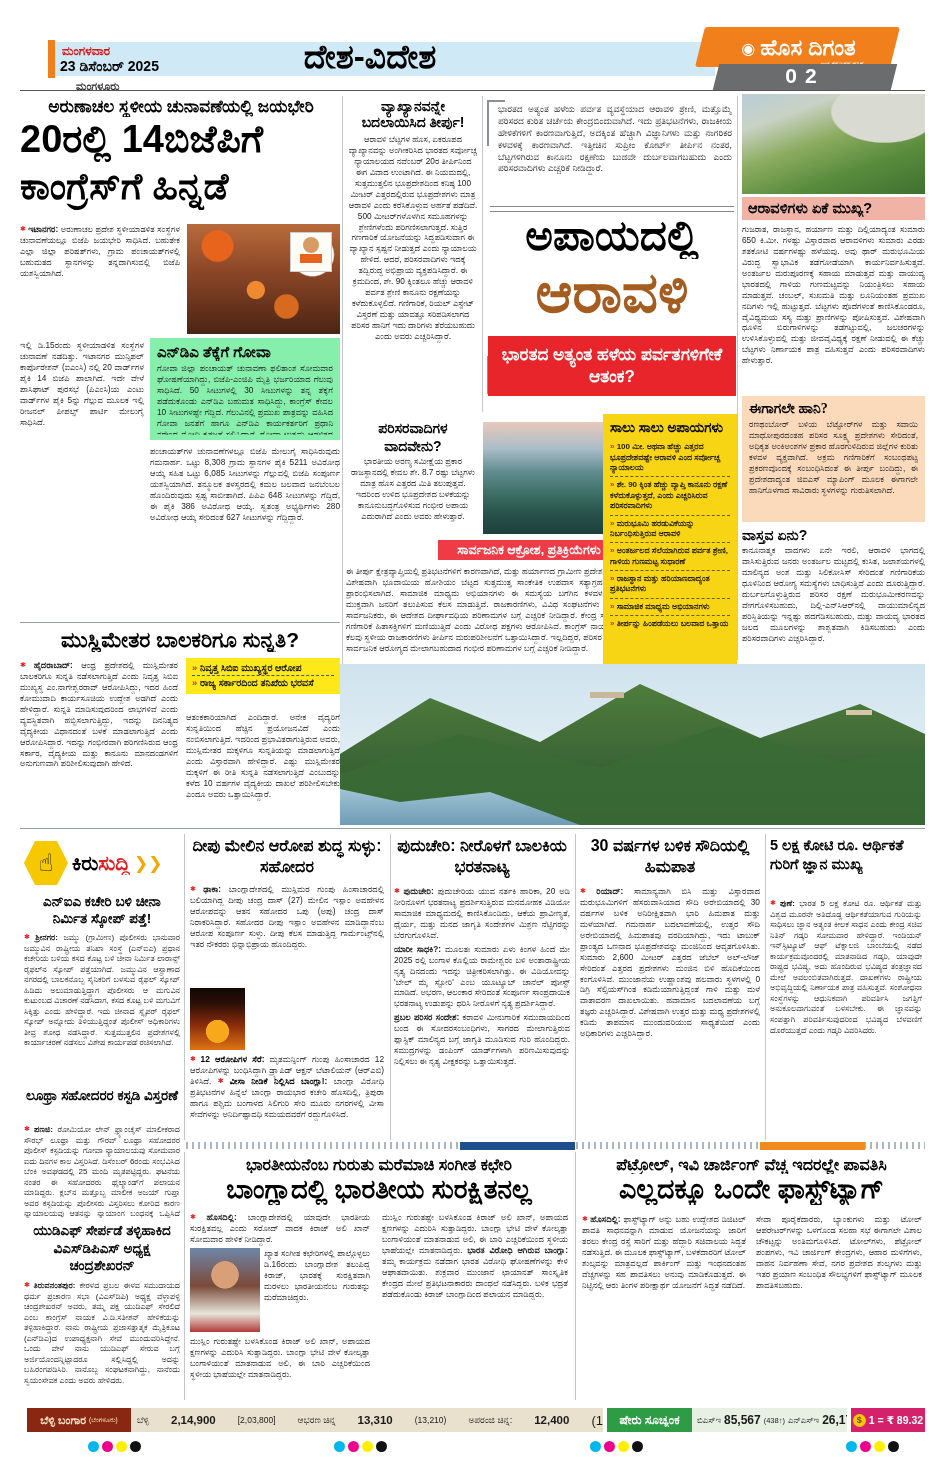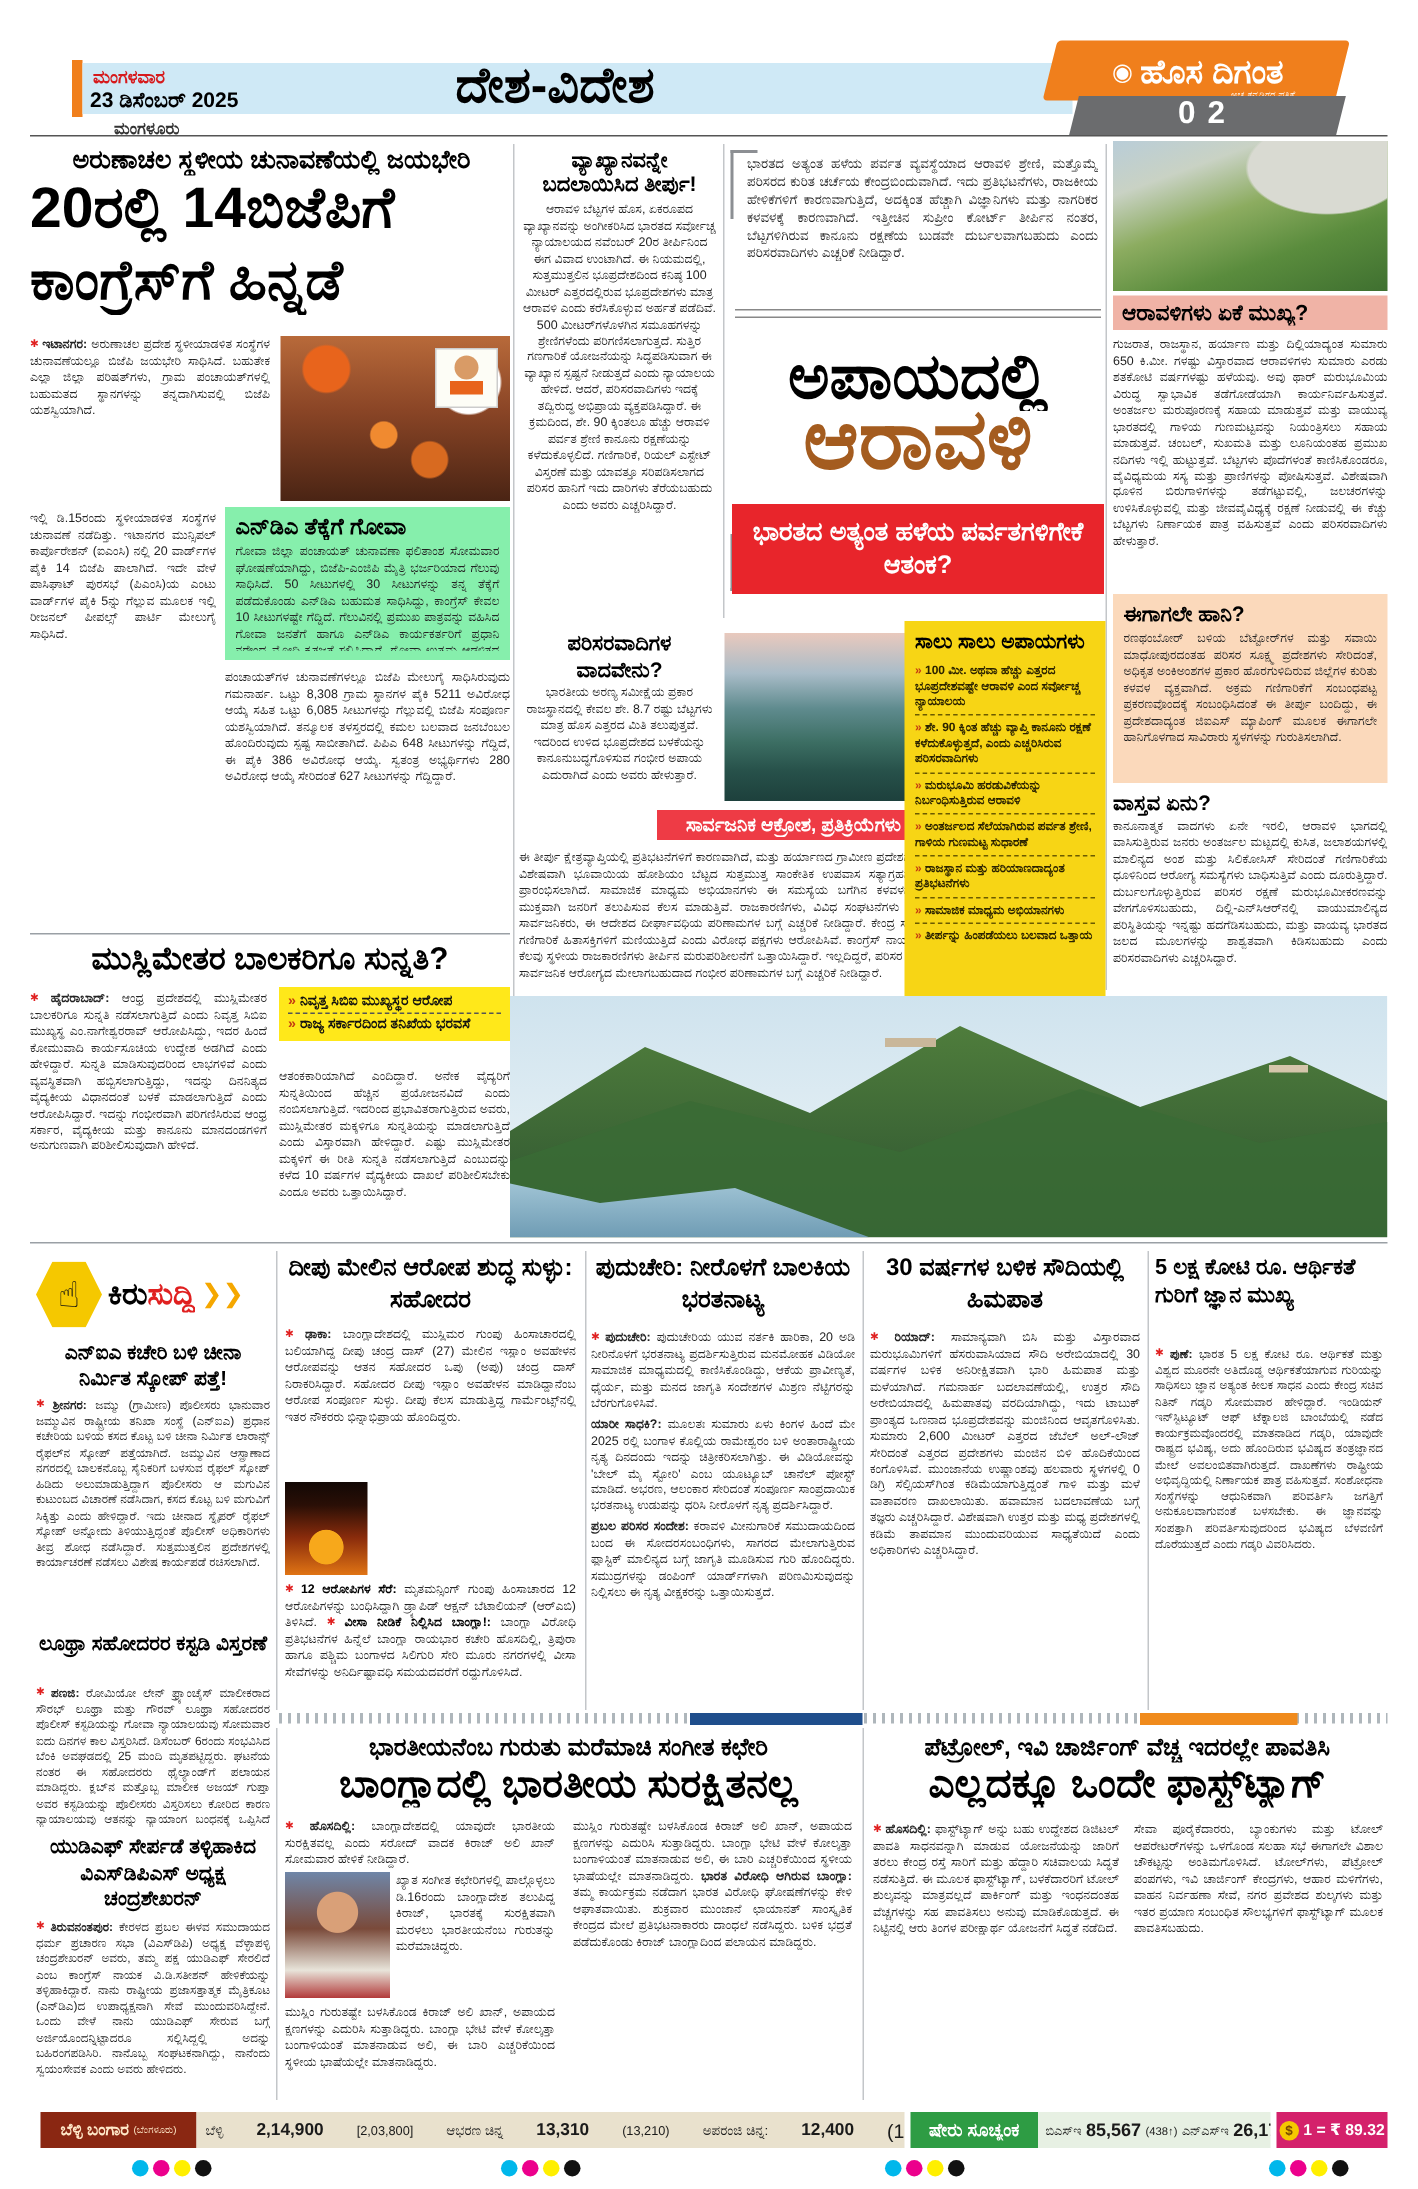--- a/index.html
+++ b/index.html
@@ -90,21 +90,21 @@
   <div class="abs vrule" style="left:342px;top:96px;height:726px;"></div>
   <div class="abs vrule" style="left:482px;top:96px;height:316px;"></div>
   <div class="abs vrule" style="left:737px;top:96px;height:564px;"></div>
   <div class="abs hd ctr" style="left:348px;top:98px;width:130px;font-size:14px;line-height:1.15;">ವ್ಯಾಖ್ಯಾನವನ್ನೇ ಬದಲಾಯಿಸಿದ ತೀರ್ಪು!</div>
   <div class="abs bt" style="left:348px;top:134px;width:130px;height:268px;text-align:center;">ಆರಾವಳಿ ಬೆಟ್ಟಗಳ ಹೊಸ, ಏಕರೂಪದ ವ್ಯಾಖ್ಯಾನವನ್ನು ಅಂಗೀಕರಿಸಿದ ಭಾರತದ ಸರ್ವೋಚ್ಚ ನ್ಯಾಯಾಲಯದ ನವೆಂಬರ್ 20ರ ತೀರ್ಪಿನಿಂದ ಈಗ ವಿವಾದ ಉಂಟಾಗಿದೆ. ಈ ನಿಯಮದಲ್ಲಿ, ಸುತ್ತಮುತ್ತಲಿನ ಭೂಪ್ರದೇಶದಿಂದ ಕನಿಷ್ಠ 100 ಮೀಟರ್ ಎತ್ತರದಲ್ಲಿರುವ ಭೂಪ್ರದೇಶಗಳು ಮಾತ್ರ ಆರಾವಳಿ ಎಂದು ಕರೆಸಿಕೊಳ್ಳುವ ಅರ್ಹತೆ ಪಡೆದಿವೆ. 500 ಮೀಟರ್‌ಗಳೊಳಗಿನ ಸಮೂಹಗಳನ್ನು ಶ್ರೇಣಿಗಳೆಂದು ಪರಿಗಣಿಸಲಾಗುತ್ತದೆ. ಸುತ್ತಿರ ಗಣಗಾರಿಕೆ ಯೋಜನೆಯನ್ನು ಸಿದ್ಧಪಡಿಸುವಾಗ ಈ ವ್ಯಾಖ್ಯಾನ ಸ್ಪಷ್ಟನೆ ನೀಡುತ್ತದೆ ಎಂದು ನ್ಯಾಯಾಲಯ ಹೇಳಿದೆ. ಆದರೆ, ಪರಿಸರವಾದಿಗಳು ಇದಕ್ಕೆ ತದ್ವಿರುದ್ಧ ಅಭಿಪ್ರಾಯ ವ್ಯಕ್ತಪಡಿಸಿದ್ದಾರೆ. ಈ ಕ್ರಮದಿಂದ, ಶೇ. 90 ಕ್ಕಿಂತಲೂ ಹೆಚ್ಚು ಆರಾವಳಿ ಪರ್ವತ ಶ್ರೇಣಿ ಕಾನೂನು ರಕ್ಷಣೆಯನ್ನು ಕಳೆದುಕೊಳ್ಳಲಿದೆ. ಗಣಿಗಾರಿಕೆ, ರಿಯಲ್ ಎಸ್ಟೇಟ್ ವಿಸ್ತರಣೆ ಮತ್ತು ಯಾವತ್ತೂ ಸರಿಪಡಿಸಲಾಗದ ಪರಿಸರ ಹಾನಿಗೆ ಇದು ದಾರಿಗಳು ತೆರೆಯಬಹುದು ಎಂದು ಅವರು ಎಚ್ಚರಿಸಿದ್ದಾರೆ.</div>
 
   <div class="abs" style="left:487px;top:100px;width:16px;height:44px;border-left:2px solid #8c8f93;border-top:2px solid #8c8f93;"></div>
   <div class="abs" style="left:487px;top:356px;width:16px;height:36px;border-left:2px solid #8c8f93;border-bottom:2px solid #8c8f93;"></div>
   <div class="abs bt" style="left:498px;top:104px;width:234px;height:98px;font-size:9px;">ಭಾರತದ ಅತ್ಯಂತ ಹಳೆಯ ಪರ್ವತ ವ್ಯವಸ್ಥೆಯಾದ ಆರಾವಳಿ ಶ್ರೇಣಿ, ಮತ್ತೊಮ್ಮೆ ಪರಿಸರದ ಕುರಿತ ಚರ್ಚೆಯ ಕೇಂದ್ರಬಿಂದುವಾಗಿದೆ. ಇದು ಪ್ರತಿಭಟನೆಗಳು, ರಾಜಕೀಯ ಹೇಳಿಕೆಗಳಿಗೆ ಕಾರಣವಾಗುತ್ತಿದೆ, ಅದಕ್ಕಿಂತ ಹೆಚ್ಚಾಗಿ ವಿಜ್ಞಾನಿಗಳು ಮತ್ತು ನಾಗರಿಕರ ಕಳವಳಕ್ಕೆ ಕಾರಣವಾಗಿದೆ. ಇತ್ತೀಚಿನ ಸುಪ್ರೀಂ ಕೋರ್ಟ್ ತೀರ್ಪಿನ ನಂತರ, ಬೆಟ್ಟಗಳಿಗಿರುವ ಕಾನೂನು ರಕ್ಷಣೆಯ ಬುಡವೇ ದುರ್ಬಲವಾಗಬಹುದು ಎಂದು ಪರಿಸರವಾದಿಗಳು ಎಚ್ಚರಿಕೆ ನೀಡಿದ್ದಾರೆ.</div>
   <div class="abs" style="left:490px;top:206px;width:244px;height:4px;border-top:1px solid #888;border-bottom:1px solid #888;"></div>
-  <div class="abs hd ctr" style="left:490px;top:228px;width:244px;font-size:42px;line-height:1.1;white-space:nowrap;">ಅಪಾಯದಲ್ಲಿ</div>
+  <div class="abs hd ctr" style="left:490px;top:213px;width:244px;font-size:42px;line-height:1.1;white-space:nowrap;">ಅಪಾಯದಲ್ಲಿ</div>
   <div class="abs hd ctr" style="left:490px;top:262px;width:244px;font-size:56px;line-height:1.1;color:#a45c1f;white-space:nowrap;">ಆರಾವಳಿ</div>
   <div class="abs ctr" style="left:488px;top:336px;width:248px;height:60px;background:#e8252b;display:flex;align-items:center;justify-content:center;">
     <span class="hd" style="color:#fff;font-size:17px;line-height:1.3;padding:0 8px;">ಭಾರತದ ಅತ್ಯಂತ ಹಳೆಯ ಪರ್ವತಗಳಿಗೇಕೆ ಆತಂಕ?</span>
   </div>
 
   <div class="abs hd ctr" style="left:352px;top:420px;width:122px;font-size:14px;line-height:1.25;">ಪರಿಸರವಾದಿಗಳ ವಾದವೇನು?</div>
   <div class="abs bt" style="left:348px;top:456px;width:130px;height:100px;text-align:center;">ಭಾರತೀಯ ಅರಣ್ಯ ಸಮೀಕ್ಷೆಯ ಪ್ರಕಾರ ರಾಜಸ್ಥಾನದಲ್ಲಿ ಕೇವಲ ಶೇ. 8.7 ರಷ್ಟು ಬೆಟ್ಟಗಳು ಮಾತ್ರ ಹೊಸ ಎತ್ತರದ ಮಿತಿ ತಲುಪುತ್ತವೆ. ಇದರಿಂದ ಉಳಿದ ಭೂಪ್ರದೇಶದ ಬಳಕೆಯನ್ನು ಕಾನೂನುಬದ್ಧಗೊಳಿಸುವ ಗಂಭೀರ ಅಪಾಯ ಎದುರಾಗಿದೆ ಎಂದು ಅವರು ಹೇಳುತ್ತಾರೆ.</div>
   <div class="abs photo" style="left:483px;top:422px;width:137px;height:112px;
        background:linear-gradient(180deg,#e9c9bd 0%,#a9bcc8 24%,#5f8b8e 45%,#3c6e63 65%,#27514a 82%,#1d403c 100%);"></div>
 
@@ -151,21 +151,21 @@
 
   <div class="abs photo" style="left:742px;top:94px;width:183px;height:100px;
        background:
          radial-gradient(ellipse at 78% 18%, #d9dad2 0 26%, transparent 27%),
          linear-gradient(160deg,#b9cdd8 0%,#c9d2c4 22%,#8cac60 45%,#5a8c3d 70%,#3f7030 100%);"></div>
   <div class="abs" style="left:742px;top:197px;width:183px;height:23px;background:#f0b3a6;display:flex;align-items:center;">
     <span class="hd" style="font-size:14.5px;padding-left:6px;white-space:nowrap;">ಆರಾವಳಿಗಳು ಏಕೆ ಮುಖ್ಯ?</span>
   </div>
   <div class="abs bt" style="left:742px;top:224px;width:183px;height:168px;">ಗುಜರಾತ, ರಾಜಸ್ಥಾನ, ಹರ್ಯಾಣ ಮತ್ತು ದಿಲ್ಲಿಯಾದ್ಯಂತ ಸುಮಾರು 650 ಕಿ.ಮೀ. ಗಳಷ್ಟು ವಿಸ್ತಾರವಾದ ಆರಾವಳಿಗಳು ಸುಮಾರು ಎರಡು ಶತಕೋಟಿ ವರ್ಷಗಳಷ್ಟು ಹಳೆಯವು. ಅವು ಥಾರ್ ಮರುಭೂಮಿಯ ವಿರುದ್ಧ ಸ್ವಾಭಾವಿಕ ತಡೆಗೋಡೆಯಾಗಿ ಕಾರ್ಯನಿರ್ವಹಿಸುತ್ತವೆ. ಅಂತರ್ಜಲ ಮರುಪೂರಣಕ್ಕೆ ಸಹಾಯ ಮಾಡುತ್ತವೆ ಮತ್ತು ವಾಯುವ್ಯ ಭಾರತದಲ್ಲಿ ಗಾಳಿಯ ಗುಣಮಟ್ಟವನ್ನು ನಿಯಂತ್ರಿಸಲು ಸಹಾಯ ಮಾಡುತ್ತವೆ. ಚಂಬಲ್, ಸುಖಮತಿ ಮತ್ತು ಲೂನಿಯಂತಹ ಪ್ರಮುಖ ನದಿಗಳು ಇಲ್ಲಿ ಹುಟ್ಟುತ್ತವೆ. ಬೆಟ್ಟಗಳು ಪೊದೆಗಳಂತೆ ಕಾಣಿಸಿಕೊಂಡರೂ, ವೈವಿಧ್ಯಮಯ ಸಸ್ಯ ಮತ್ತು ಪ್ರಾಣಿಗಳನ್ನು ಪೋಷಿಸುತ್ತವೆ. ವಿಶೇಷವಾಗಿ ಧೂಳಿನ ಬಿರುಗಾಳಿಗಳನ್ನು ತಡೆಗಟ್ಟುವಲ್ಲಿ, ಜಲಚರಗಳನ್ನು ಉಳಿಸಿಕೊಳ್ಳುವಲ್ಲಿ ಮತ್ತು ಜೀವವೈವಿಧ್ಯಕ್ಕೆ ರಕ್ಷಣೆ ನೀಡುವಲ್ಲಿ ಈ ಕೆಚ್ಚು ಬೆಟ್ಟಗಳು ನಿರ್ಣಾಯಕ ಪಾತ್ರ ವಹಿಸುತ್ತವೆ ಎಂದು ಪರಿಸರವಾದಿಗಳು ಹೇಳುತ್ತಾರೆ.</div>
   <div class="abs" style="left:742px;top:396px;width:183px;height:126px;background:#fbd9bb;padding:5px 7px;box-sizing:border-box;overflow:hidden;">
-    <div class="hd" style="font-size:14px;margin-bottom:2px;">ಈಗಾಗಲೇ ಹಾನಿ?</div>
+    <div class="hd" style="font-size:14px;margin-bottom:2px;font-family:Liberation Serif, serif;">ಈಗಾಗಲೇ ಹಾನಿ?</div>
     <div class="bt" style="height:94px;">ರಣಥಂಬೋರ್ ಬಳಿಯ ಬೆಟ್ಟೋರ್‌ಗಳ ಮತ್ತು ಸವಾಯಿ ಮಾಧೋಪುರದಂತಹ ಪರಿಸರ ಸೂಕ್ಷ್ಮ ಪ್ರದೇಶಗಳು ಸೇರಿದಂತೆ, ಅಧಿಕೃತ ಅಂಕಿಅಂಶಗಳ ಪ್ರಕಾರ ಹೊರಗುಳಿದಿರುವ ಜಿಲ್ಲೆಗಳ ಕುರಿತು ಕಳವಳ ವ್ಯಕ್ತವಾಗಿದೆ. ಅಕ್ರಮ ಗಣಿಗಾರಿಕೆಗೆ ಸಂಬಂಧಪಟ್ಟ ಪ್ರಕರಣವೊಂದಕ್ಕೆ ಸಂಬಂಧಿಸಿದಂತೆ ಈ ತೀರ್ಪು ಬಂದಿದ್ದು, ಈ ಪ್ರದೇಶದಾದ್ಯಂತ ಜಿಐಎಸ್ ಮ್ಯಾಪಿಂಗ್ ಮೂಲಕ ಈಗಾಗಲೇ ಹಾನಿಗೊಳಗಾದ ಸಾವಿರಾರು ಸ್ಥಳಗಳನ್ನು ಗುರುತಿಸಲಾಗಿದೆ.</div>
   </div>
   <div class="abs hd" style="left:742px;top:527px;width:183px;font-size:14px;">ವಾಸ್ತವ ಏನು?</div>
   <div class="abs bt" style="left:742px;top:545px;width:183px;height:114px;">ಕಾನೂನಾತ್ಮಕ ವಾದಗಳು ಏನೇ ಇರಲಿ, ಆರಾವಳಿ ಭಾಗದಲ್ಲಿ ವಾಸಿಸುತ್ತಿರುವ ಜನರು ಅಂತರ್ಜಲ ಮಟ್ಟದಲ್ಲಿ ಕುಸಿತ, ಜಲಾಶಯಗಳಲ್ಲಿ ಮಾಲಿನ್ಯದ ಅಂಶ ಮತ್ತು ಸಿಲಿಕೋಸಿಸ್ ಸೇರಿದಂತೆ ಗಣಿಗಾರಿಕೆಯ ಧೂಳಿನಿಂದ ಆರೋಗ್ಯ ಸಮಸ್ಯೆಗಳು ಬಾಧಿಸುತ್ತಿವೆ ಎಂದು ದೂರುತ್ತಿದ್ದಾರೆ. ದುರ್ಬಲಗೊಳ್ಳುತ್ತಿರುವ ಪರಿಸರ ರಕ್ಷಣೆ ಮರುಭೂಮೀಕರಣವನ್ನು ವೇಗಗೊಳಿಸಬಹುದು, ದಿಲ್ಲಿ-ಎನ್‌ಸಿಆರ್‌ನಲ್ಲಿ ವಾಯುಮಾಲಿನ್ಯದ ಪರಿಸ್ಥಿತಿಯನ್ನು ಇನ್ನಷ್ಟು ಹದಗೆಡಿಸಬಹುದು, ಮತ್ತು ವಾಯವ್ಯ ಭಾರತದ ಜಲದ ಮೂಲಗಳನ್ನು ಶಾಶ್ವತವಾಗಿ ಕಿಡಿಸಬಹುದು ಎಂದು ಪರಿಸರವಾದಿಗಳು ಎಚ್ಚರಿಸಿದ್ದಾರೆ.</div>
 
   <div class="abs hrule" style="left:20px;top:828px;width:905px;"></div>
   <div class="abs vrule" style="left:184px;top:834px;height:306px;"></div>
   <div class="abs vrule" style="left:390px;top:834px;height:306px;"></div>
   <div class="abs vrule" style="left:575px;top:834px;height:306px;"></div>
   <div class="abs vrule" style="left:765px;top:834px;height:306px;"></div>

